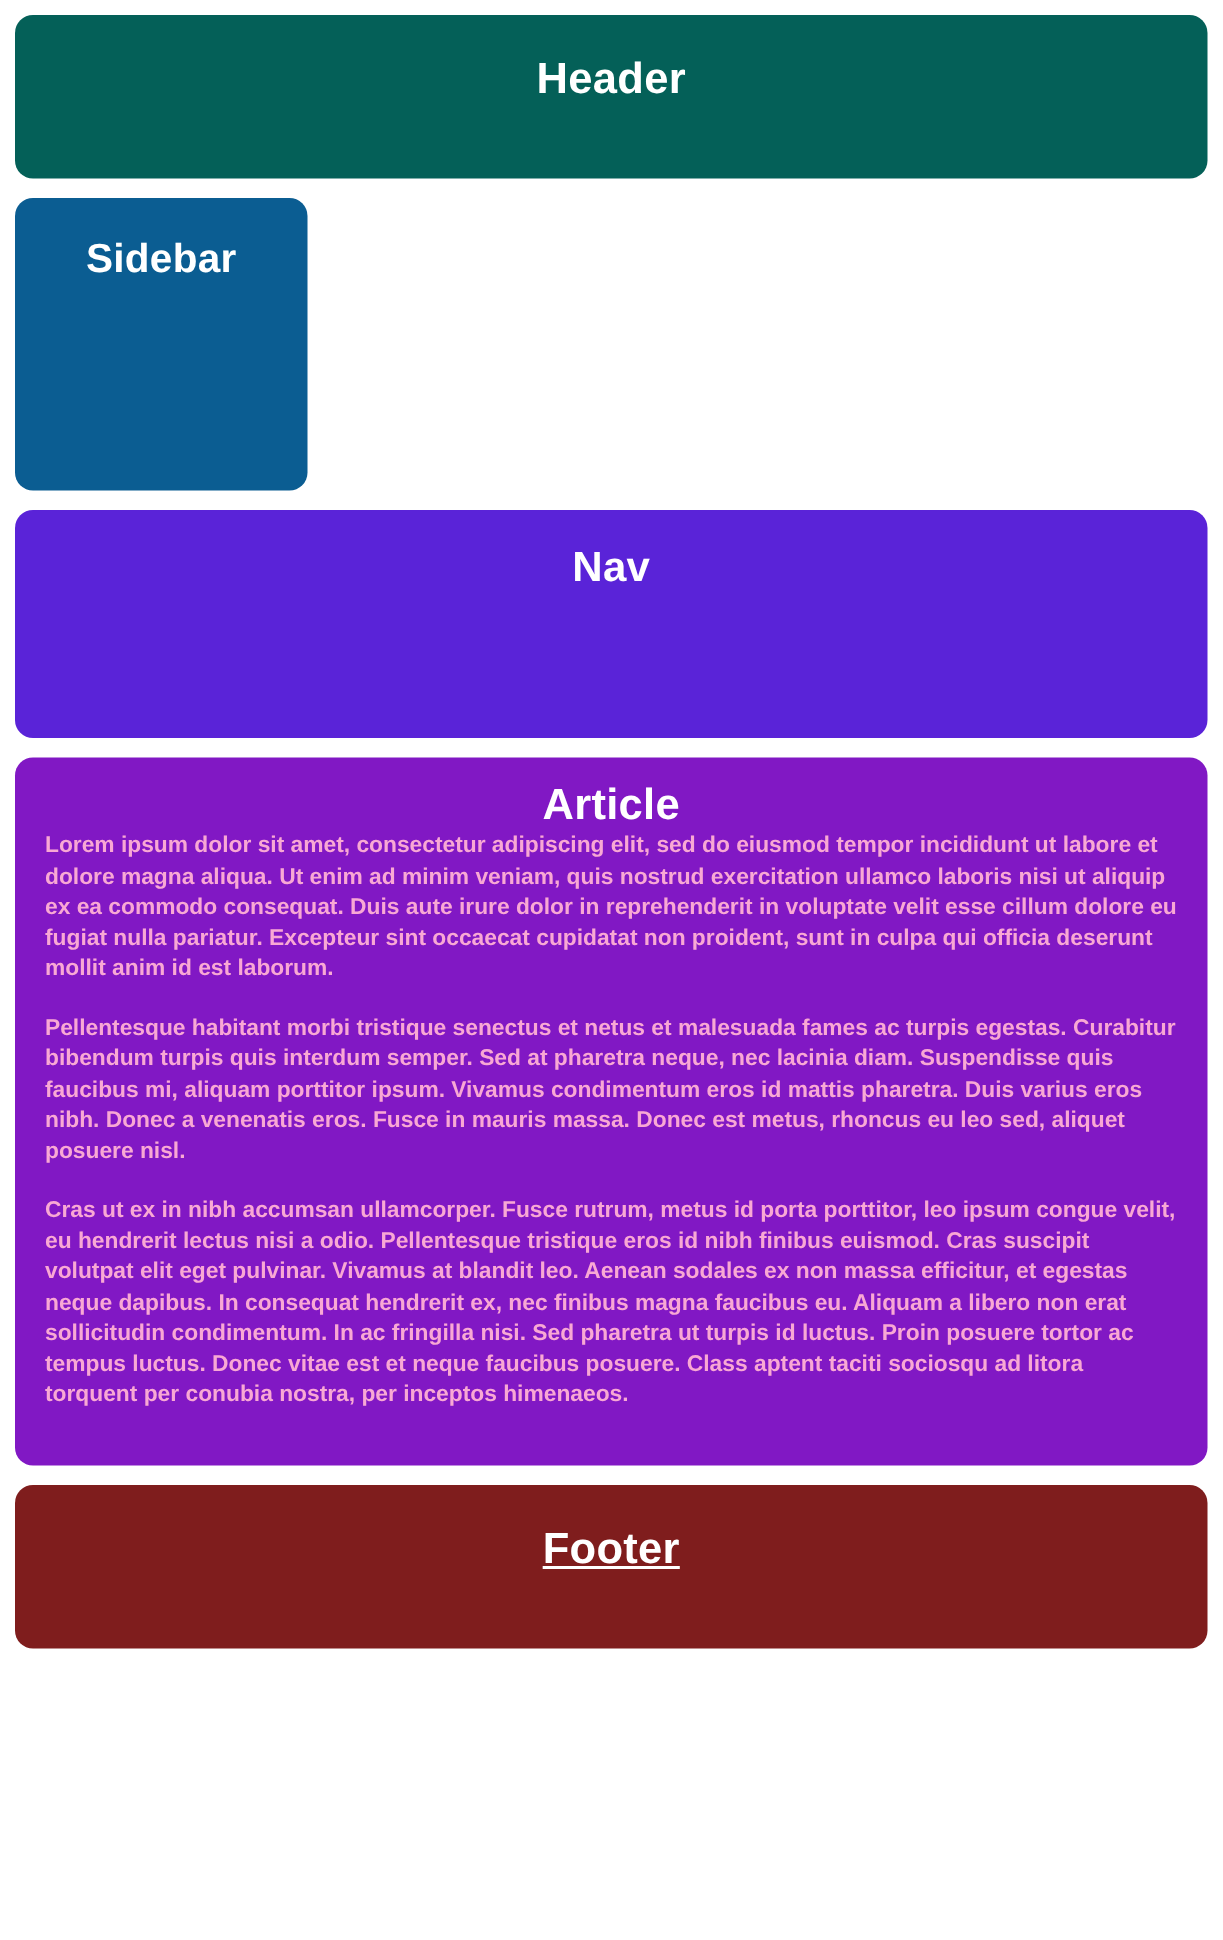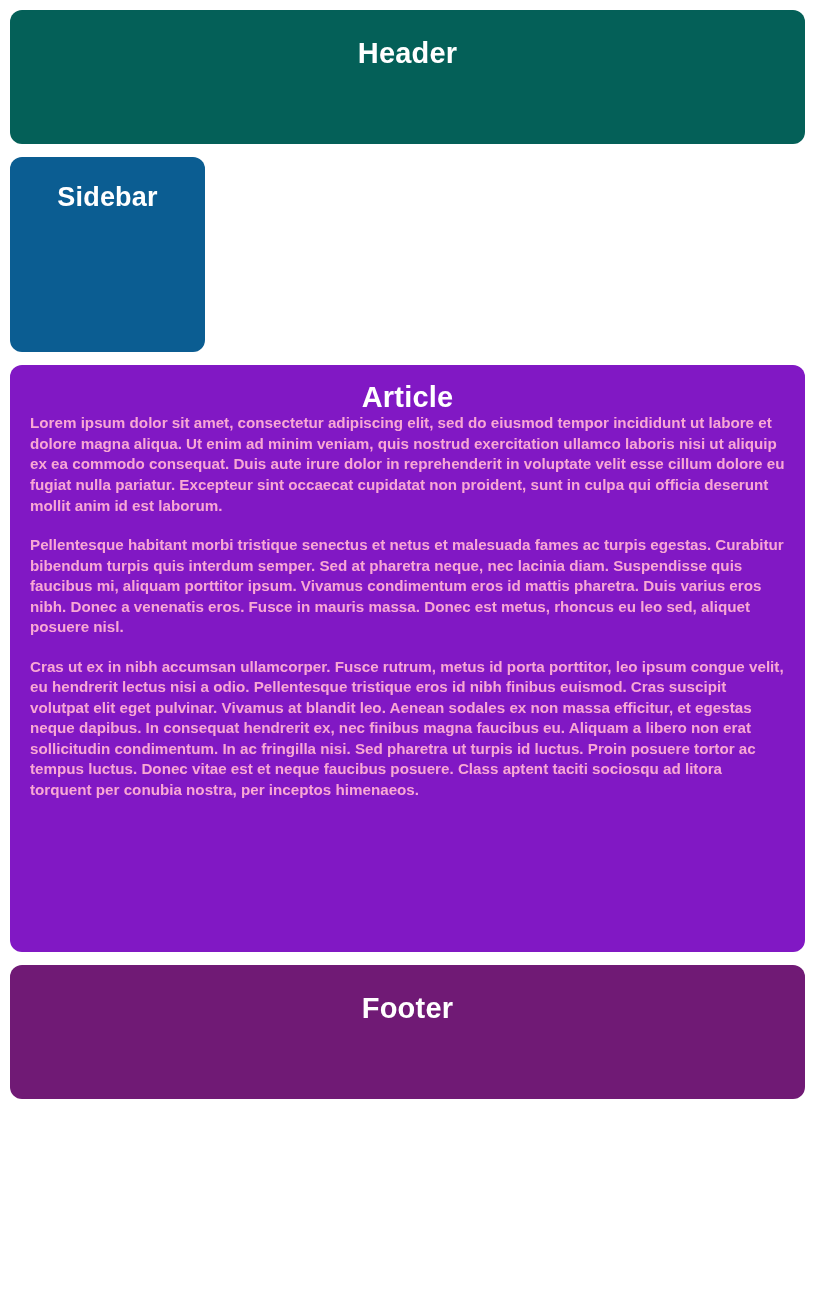--- a/index.html
+++ b/index.html
@@ -86,23 +86,24 @@
     margin: 0 0 19px 0;
     font-size: 15.2px;
     font-weight: bold;
     line-height: 1.35;
     color: #f9a8d4;
   }
   #article p:last-child {
     margin-bottom: 16px;
   }
   #footer {
-    background: #701a75;
+    background: #7f1d1d;
     height: 152px;
     padding-top: 28px;
+    text-decoration: underline;
   }
   #footer .block-title {
     font-size: 29px;
   }
 </style>
 </head>
 <body>
 
 <div class="page">
 
@@ -111,20 +112,23 @@
   </div>
 
   <div class="middle">
 
     <div class="block" id="sidebar">
       <div class="block-title">Sidebar</div>
     </div>
 
     <div class="rightcol">
 
+      <div class="block" id="nav">
+        <div class="block-title">Nav</div>
+      </div>
 
       <div class="block" id="article">
         <div class="block-title">Article</div>
         <p>Lorem ipsum dolor sit amet, consectetur adipiscing elit, sed do eiusmod tempor incididunt ut labore et dolore magna aliqua. Ut enim ad minim veniam, quis nostrud exercitation ullamco laboris nisi ut aliquip ex ea commodo consequat. Duis aute irure dolor in reprehenderit in voluptate velit esse cillum dolore eu fugiat nulla pariatur. Excepteur sint occaecat cupidatat non proident, sunt in culpa qui officia deserunt mollit anim id est laborum.</p>
         <p>Pellentesque habitant morbi tristique senectus et netus et malesuada fames ac turpis egestas. Curabitur bibendum turpis quis interdum semper. Sed at pharetra neque, nec lacinia diam. Suspendisse quis faucibus mi, aliquam porttitor ipsum. Vivamus condimentum eros id mattis pharetra. Duis varius eros nibh. Donec a venenatis eros. Fusce in mauris massa. Donec est metus, rhoncus eu leo sed, aliquet posuere nisl.</p>
         <p>Cras ut ex in nibh accumsan ullamcorper. Fusce rutrum, metus id porta porttitor, leo ipsum congue velit, eu hendrerit lectus nisi a odio. Pellentesque tristique eros id nibh finibus euismod. Cras suscipit volutpat elit eget pulvinar. Vivamus at blandit leo. Aenean sodales ex non massa efficitur, et egestas neque dapibus. In consequat hendrerit ex, nec finibus magna faucibus eu. Aliquam a libero non erat sollicitudin condimentum. In ac fringilla nisi. Sed pharetra ut turpis id luctus. Proin posuere tortor ac tempus luctus. Donec vitae est et neque faucibus posuere. Class aptent taciti sociosqu ad litora torquent per conubia nostra, per inceptos himenaeos.</p>
       </div>
 
     </div>
   </div>

